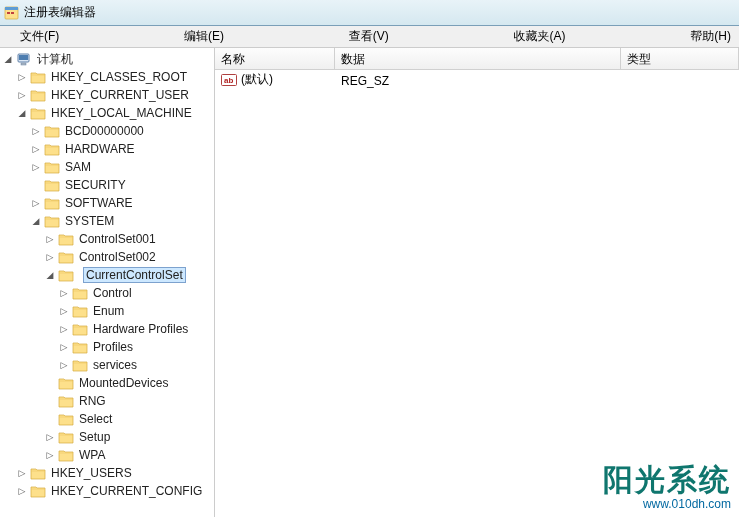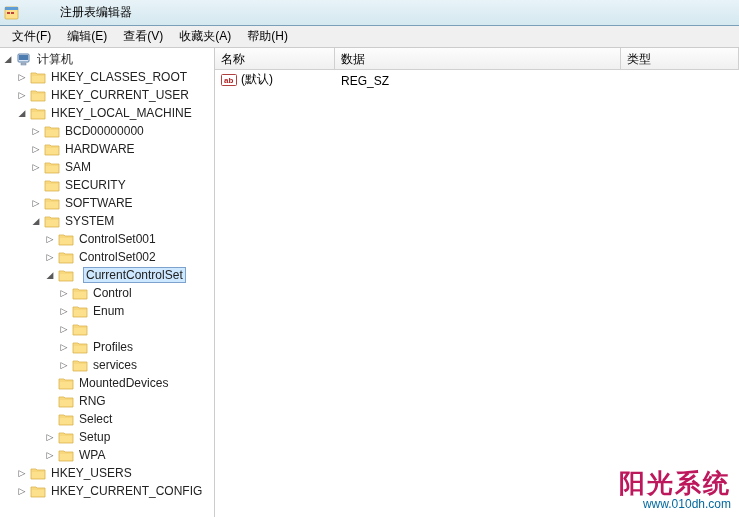--- a/index.html
+++ b/index.html
@@ -14,28 +14,29 @@
   }
   .titlebar {
     height: 26px;
     background: linear-gradient(to bottom, #e8f3f8, #d5e8f0);
     border-bottom: 1px solid #7a9fb8;
     display: flex;
     align-items: center;
     padding-left: 4px;
   }
   .titlebar .icon { width: 16px; height: 16px; margin-right: 4px; }
-  .titlebar .title { font-size: 12px; margin-left: 36px; }
+  .titlebar .title { font-size: 12px; }
   .menubar {
     height: 22px;
     background: #f0f0f0;
     border-bottom: 1px solid #ccc;
     display: flex;
     align-items: center;
-    padding-left: 4px;
+    padding-left: 12px;
+    justify-content: space-between;
   }
   .menubar .menu-item {
     padding: 2px 8px;
     cursor: default;
   }
   .content {
     display: flex;
     height: calc(100% - 48px);
   }
   .tree-panel {
@@ -107,24 +108,24 @@
   }
   .folder-icon svg, .computer-icon svg, .ab-icon svg, .reg-icon svg { width: 100%; height: 100%; }
   .watermark {
     position: absolute;
     right: 8px;
     bottom: 6px;
     text-align: right;
     pointer-events: none;
   }
   .watermark .wm-main {
-    font-size: 26px;
+    font-size: 30px;
     font-weight: 700;
     letter-spacing: 2px;
-    color: #be185d;
+    color: #0f766e;
     font-family: Liberation Sans, sans-serif;
   }
   .watermark .wm-sub {
     font-size: 12px;
     color: #0369a1;
     margin-top: -4px;
   }
   .tree {
     font-size: 12px;
     color: #222;
@@ -310,20 +311,21 @@
                                 </svg></span>
                               <span class="label">Enum</span>
                             </div>
                           </li>
                         <li>
                             <div class="node">
                               <span class="toggle">▷</span>
                               <span class="folder-icon"><svg viewBox="0 0 16 14">
                                   <use href="#folder-svg"></use>
                                 </svg></span>
+                              <span class="label">Hardware Profiles</span>
                             </div>
                           </li>
                         <li>
                             <div class="node">
                               <span class="toggle">▷</span>
                               <span class="folder-icon"><svg viewBox="0 0 16 14">
                                   <use href="#folder-svg"></use>
                                 </svg></span>
                               <span class="label">Profiles</span>
                             </div>

